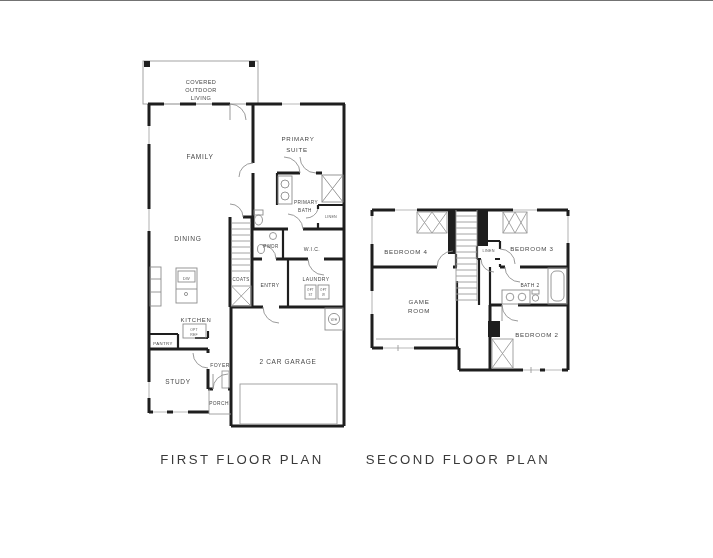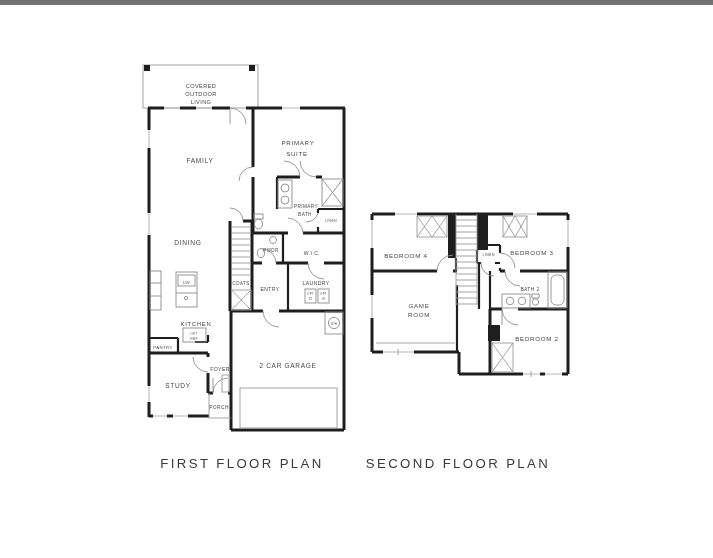--- a/index.html
+++ b/index.html
@@ -2,21 +2,21 @@
 <html style="--background: #ffffff; --wall: #1e1e1e; --thin: #9a9a9a; --fixture: #8c8c8c; --label: #474747; --caption: #3a3a3a;"><head>
 <meta charset="utf-8">
 <style>
   :root{
     --background:#ffffff; --wall:#1e1e1e; --thin:#9a9a9a; --fixture:#8c8c8c;
     --label:#474747; --caption:#3a3a3a;
   }
   html,body{margin:0;padding:0;background:#fff;}
   .canvas{
     position:relative;width:713px;height:558px;background:var(--background);
-    border-top:5px solid #737373;box-sizing:border-box;
+    border-top:1px solid #737373;box-sizing:border-box;
     font-family:"Liberation Sans", sans-serif;
   }
   svg{display:block;}
   .wall{stroke:var(--wall);stroke-width:3;fill:none;stroke-linecap:butt;}
   .wall-mid{stroke:var(--wall);stroke-width:2.2;fill:none;}
   .wall-fill{fill:var(--wall);stroke:none;}
   .win{stroke:#b9b9b9;stroke-width:1.1;fill:none;}
   .thin{stroke:var(--thin);stroke-width:0.9;fill:none;}
   .fixl{stroke:var(--fixture);stroke-width:0.9;fill:none;}
   .arc{stroke:#8f8f8f;stroke-width:0.9;fill:none;}

